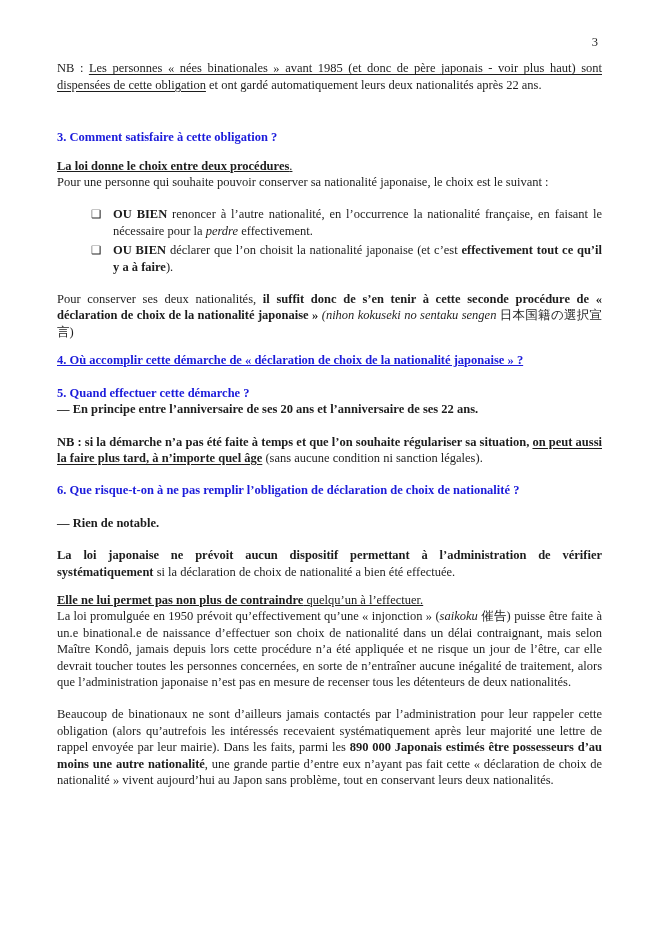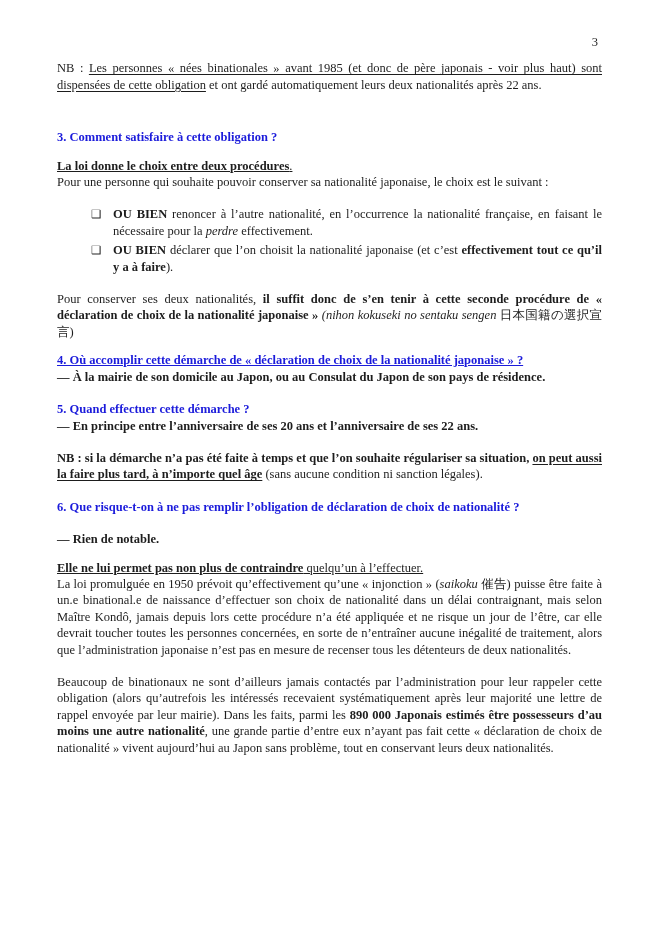--- a/index.html
+++ b/index.html
@@ -76,23 +76,23 @@
           <span class="bullet-glyph">❑</span>
           <span class="bullet-text"><span class="b">OU BIEN</span><span> renoncer à l’autre nationalité, en l’occurrence la nationalité française, en faisant le nécessaire pour la </span><span class="i">perdre</span><span> effectivement.</span></span>
         </div>
         <div class="bullet-item">
           <span class="bullet-glyph">❑</span>
           <span class="bullet-text"><span class="b">OU BIEN</span><span> déclarer que l’on choisit la nationalité japonaise (et c’est </span><span class="b">effectivement tout ce qu’il y a à faire</span><span>).</span></span>
         </div>
       </div>
       <div class="doc-block sp-1 para"><span>Pour conserver ses deux nationalités, </span><span class="b">il suffit donc de s’en tenir à cette seconde procédure de « déclaration de choix de la nationalité japonaise »</span><span> </span><span class="i">(nihon kokuseki no sentaku sengen</span><span> 日本国籍の選択宣言)</span></div>
       <div class="doc-block sp-2 heading"><span>4. Où accomplir cette démarche de « déclaration de choix de la nationalité japonaise » ?</span></div>
-      <div class="doc-block sp-0 para"><span class="b">— À la mairie de son domicile au Japon, ou au Consulat du Japon de son pays de résidence.</span></div>
       <div class="doc-block sp-1 heading"><span>5. Quand effectuer cette démarche ?</span></div>
       <div class="doc-block sp-0 para"><span class="b">— En principe entre l’anniversaire de ses 20 ans et l’anniversaire de ses 22 ans.</span></div>
       <div class="doc-block sp-1 para"><span class="b">NB : si la démarche n’a pas été faite à temps et que l’on souhaite régulariser sa situation, </span><span class="b u">on peut aussi la faire plus tard, à n’importe quel âge</span><span> (sans aucune condition ni sanction légales).</span></div>
       <div class="doc-block sp-1 heading"><span>6. Que risque-t-on à ne pas remplir l’obligation de déclaration de choix de nationalité ?</span></div>
       <div class="doc-block sp-1 para"><span class="b">— Rien de notable.</span></div>
+      <div class="doc-block sp-1 para"><span class="b">La loi japonaise ne prévoit aucun dispositif permettant à l’administration de vérifier systématiquement</span><span> si la déclaration de choix de nationalité a bien été effectuée.</span></div>
       <div class="doc-block sp-2 para"><span class="b">Elle ne lui permet pas non plus de contraindre</span><span> quelqu’un à l’effectuer.</span></div>
       <div class="doc-block sp-0 para"><span>La loi promulguée en 1950 prévoit qu’effectivement qu’une « injonction » (</span><span class="i">saikoku</span><span> 催告) puisse être faite à un.e binational.e de naissance d’effectuer son choix de nationalité dans un délai contraignant, mais selon Maître Kondô, jamais depuis lors cette procédure n’a été appliquée et ne risque un jour de l’être, car elle devrait toucher toutes les personnes concernées, en sorte de n’entraîner aucune inégalité de traitement, alors que l’administration japonaise n’est pas en mesure de recenser tous les détenteurs de deux nationalités.</span></div>
       <div class="doc-block sp-1 para"><span>Beaucoup de binationaux ne sont d’ailleurs jamais contactés par l’administration pour leur rappeler cette obligation (alors qu’autrefois les intéressés recevaient systématiquement après leur majorité une lettre de rappel envoyée par leur mairie). Dans les faits, parmi les </span><span class="b">890 000 Japonais estimés être possesseurs d’au moins une autre nationalité</span><span>, une grande partie d’entre eux n’ayant pas fait cette « déclaration de choix de nationalité » vivent aujourd’hui au Japon sans problème, tout en conservant leurs deux nationalités.</span></div>
     </div>
 </div>
 
 </body></html>

